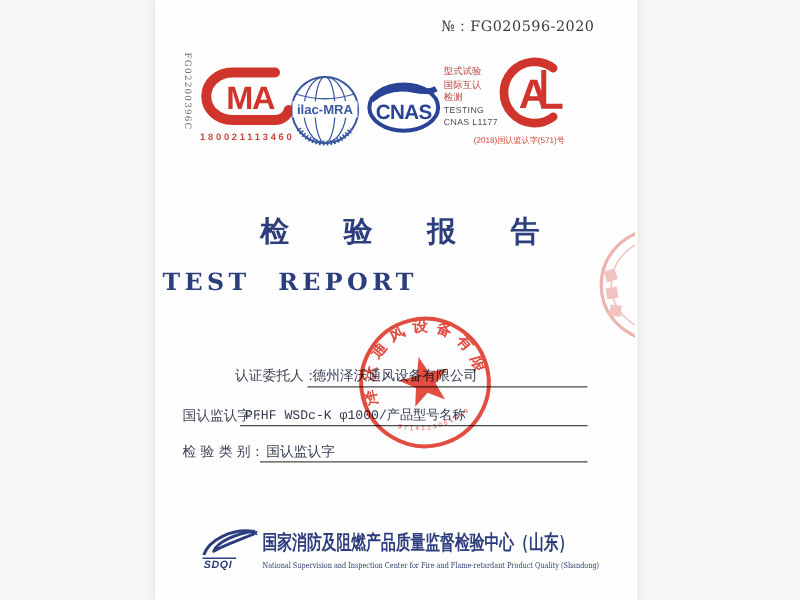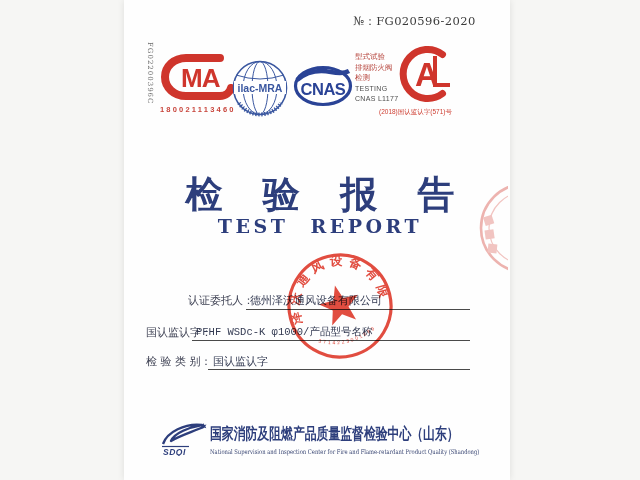--- a/index.html
+++ b/index.html
@@ -24,26 +24,26 @@
   }
   
   .cma-number{left:160px;top:105px;width:88px;text-align:left;font-size:7.5px;font-weight:bold;color:#c8453c;letter-spacing:2.2px;}
   .cnas-text{left:355px;top:52px;line-height:10.5px;}
   .cnas-text .zh{font-size:7.5px;color:#b5423a;}
   .cnas-text .en{font-size:7px;color:#4c4c4c;letter-spacing:.3px;}
   .cal-caption{left:379px;top:108px;font-size:6.5px;color:#cf4135;}
   
   .title-zh{
     left:130px;top:170px;width:380px;text-align:center;
-    font-size:37px;font-weight:bold;color:#2d3e7c;
+    font-size:23px;font-weight:bold;color:#2d3e7c;
     letter-spacing:15px;padding-left:15px;box-sizing:border-box;
-    font-family:Liberation Sans, sans-serif;
+    font-family:Liberation Mono, monospace;
   }
   .title-en{
-    left:130px;top:215px;width:380px;text-align:center;
+    left:130px;top:215px;width:380px;
     font-family:"DejaVu Serif",serif;font-weight:bold;font-size:19px;color:#2d3e7c;
     letter-spacing:3.5px;word-spacing:12px;
   }
   
   .form-label{font-size:11px;color:#3f4254;font-family:"DejaVu Serif",serif;font-weight:400;}
   .form-value{font-size:11px;color:#333a52;font-family:"DejaVu Serif",serif;}
   .form-value.mono{font-family:"Liberation Mono",monospace;font-size:10.5px;}
   .underline{border-bottom:1px solid #4a4a4a;height:0;}
   
   .stamp-main{left:282px;top:248px;opacity:.9;mix-blend-mode:multiply;}
@@ -83,21 +83,21 @@
 </svg>
 
 <svg class="abs" style="left:293px;top:64px;" width="60" height="44" viewBox="0 0 60 44">
   <ellipse cx="30" cy="22" rx="27.5" ry="18.5" fill="#fff" stroke="#2a4396" stroke-width="3.2"></ellipse>
   <path d="M4,16 Q18,4 38,8 Q50,10.5 56,7" fill="none" stroke="#2a4396" stroke-width="4.5"></path>
   <text x="30" y="31" text-anchor="middle" font-size="16.5" font-weight="800" fill="#2a4396" letter-spacing="-.5">CNAS</text>
 </svg>
 
 <div class="abs cnas-text">
   <div class="zh">型式试验</div>
-  <div class="zh">排烟防火阀</div>
+  <div class="zh">国际互认</div>
   <div class="zh">检测</div>
   <div class="en">TESTING</div>
   <div class="en">CNAS L1177</div>
 </div>
 
 <svg class="abs" style="left:397px;top:44px;" width="62" height="60" viewBox="0 0 62 60">
   <path d="M45.5,10.5 A24.5,24.5 0 1 0 45.5,49.5" fill="none" stroke="#cf352c" stroke-width="7" stroke-linecap="round"></path>
   <text x="30" y="42" text-anchor="middle" font-size="33" font-weight="800" fill="#cf352c">A</text>
   <path d="M38,12 L38,41 L53,41" fill="none" stroke="#cf352c" stroke-width="4"></path>
 </svg>

